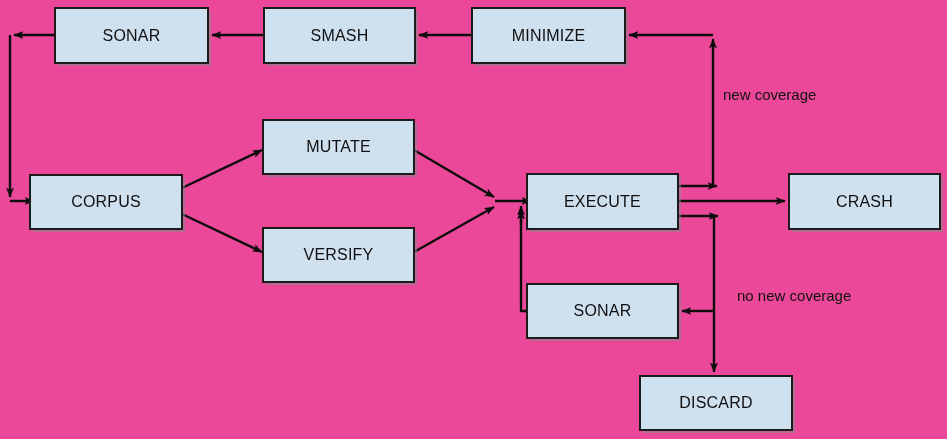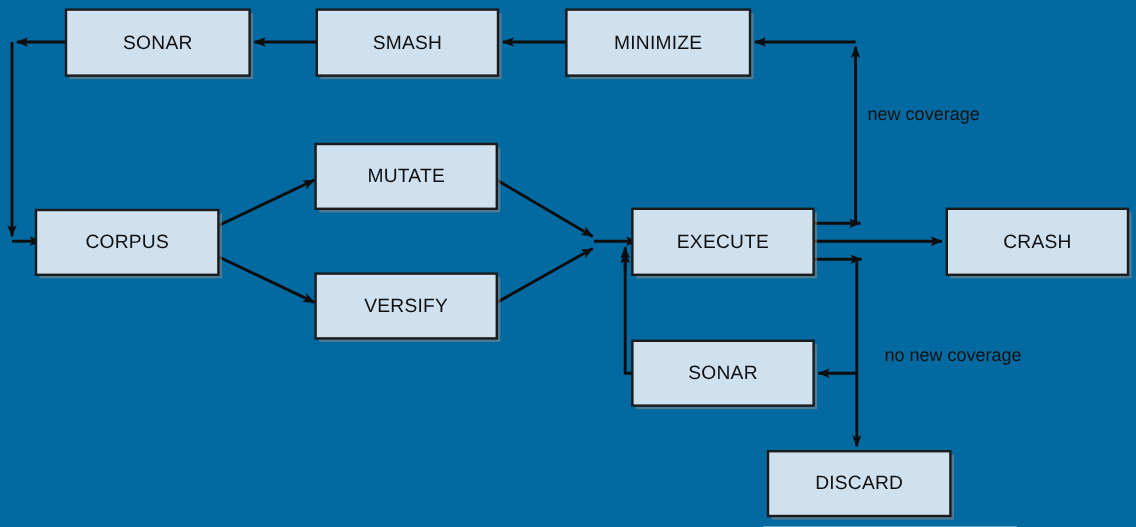--- a/index.html
+++ b/index.html
@@ -7,21 +7,21 @@
     padding: 0;
     background: #ffffff;
   }
   body {
     font-family: "Liberation Sans", sans-serif;
   }
   #diagram-root {
     position: relative;
     width: 947px;
     height: 439px;
-    background: #0369a1;
+    background: #ec4899;
     overflow: hidden;
   }
   svg#flow {
     display: block;
     width: 947px;
     height: 439px;
   }
   .node-rect {
     fill: #cfe0ef;
     stroke: #1b1b1b;

